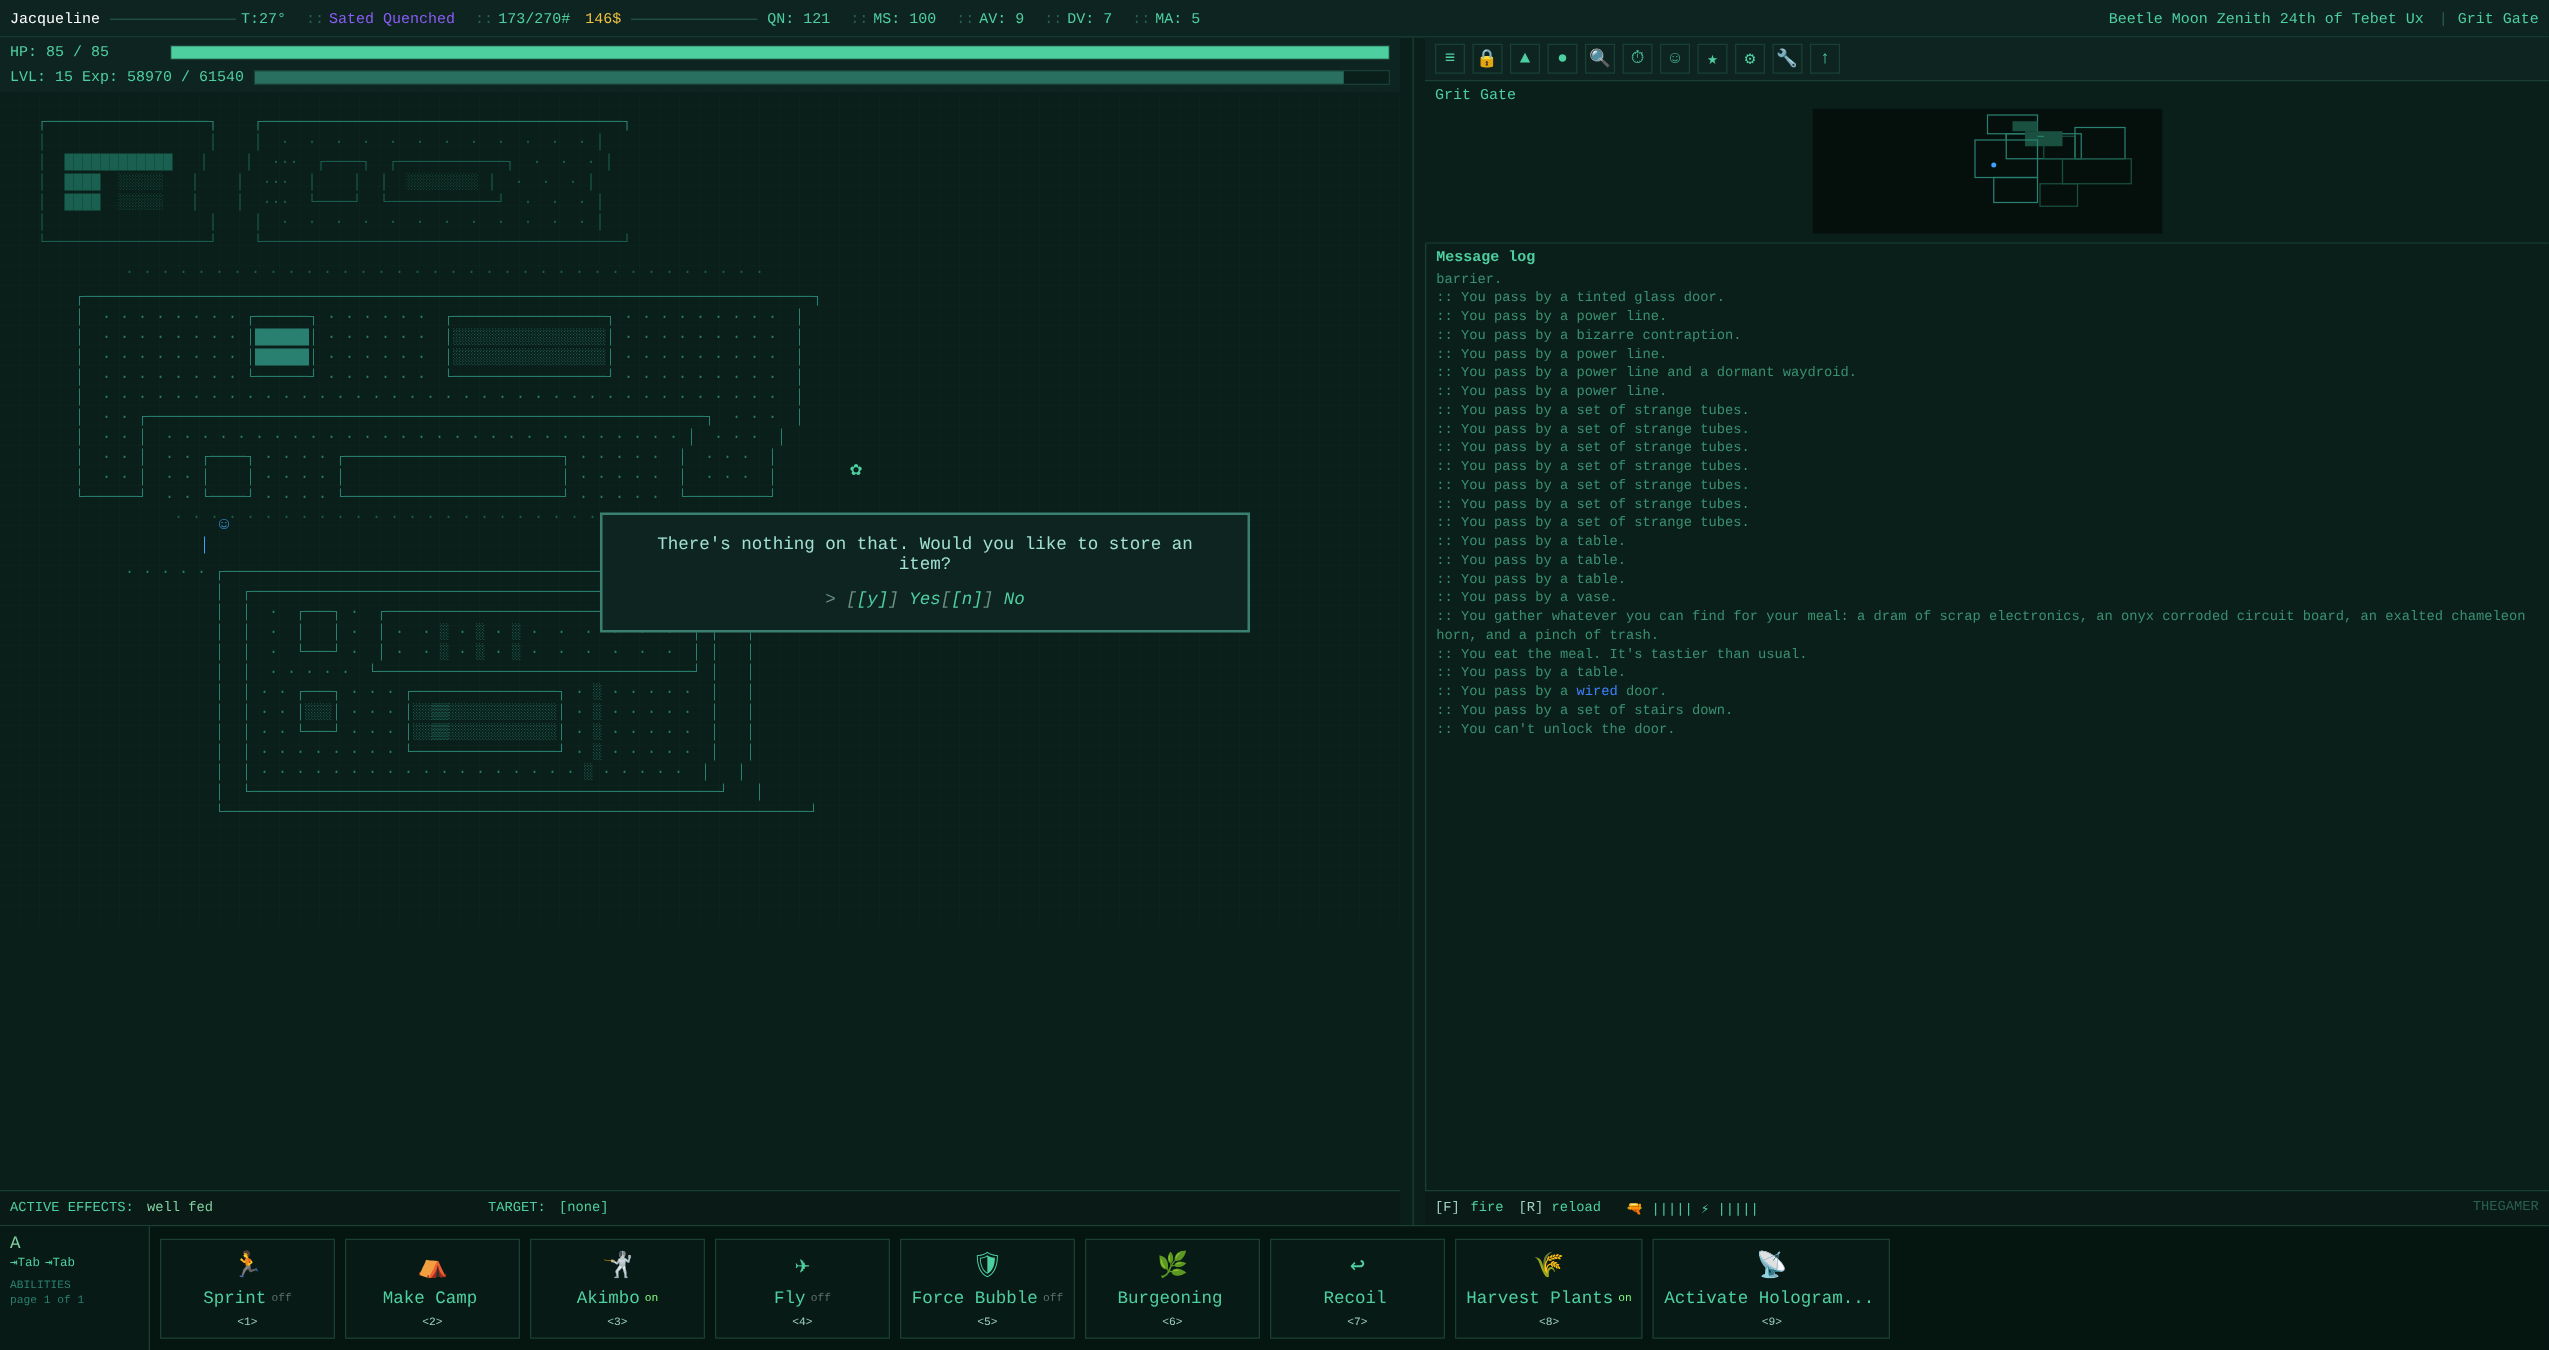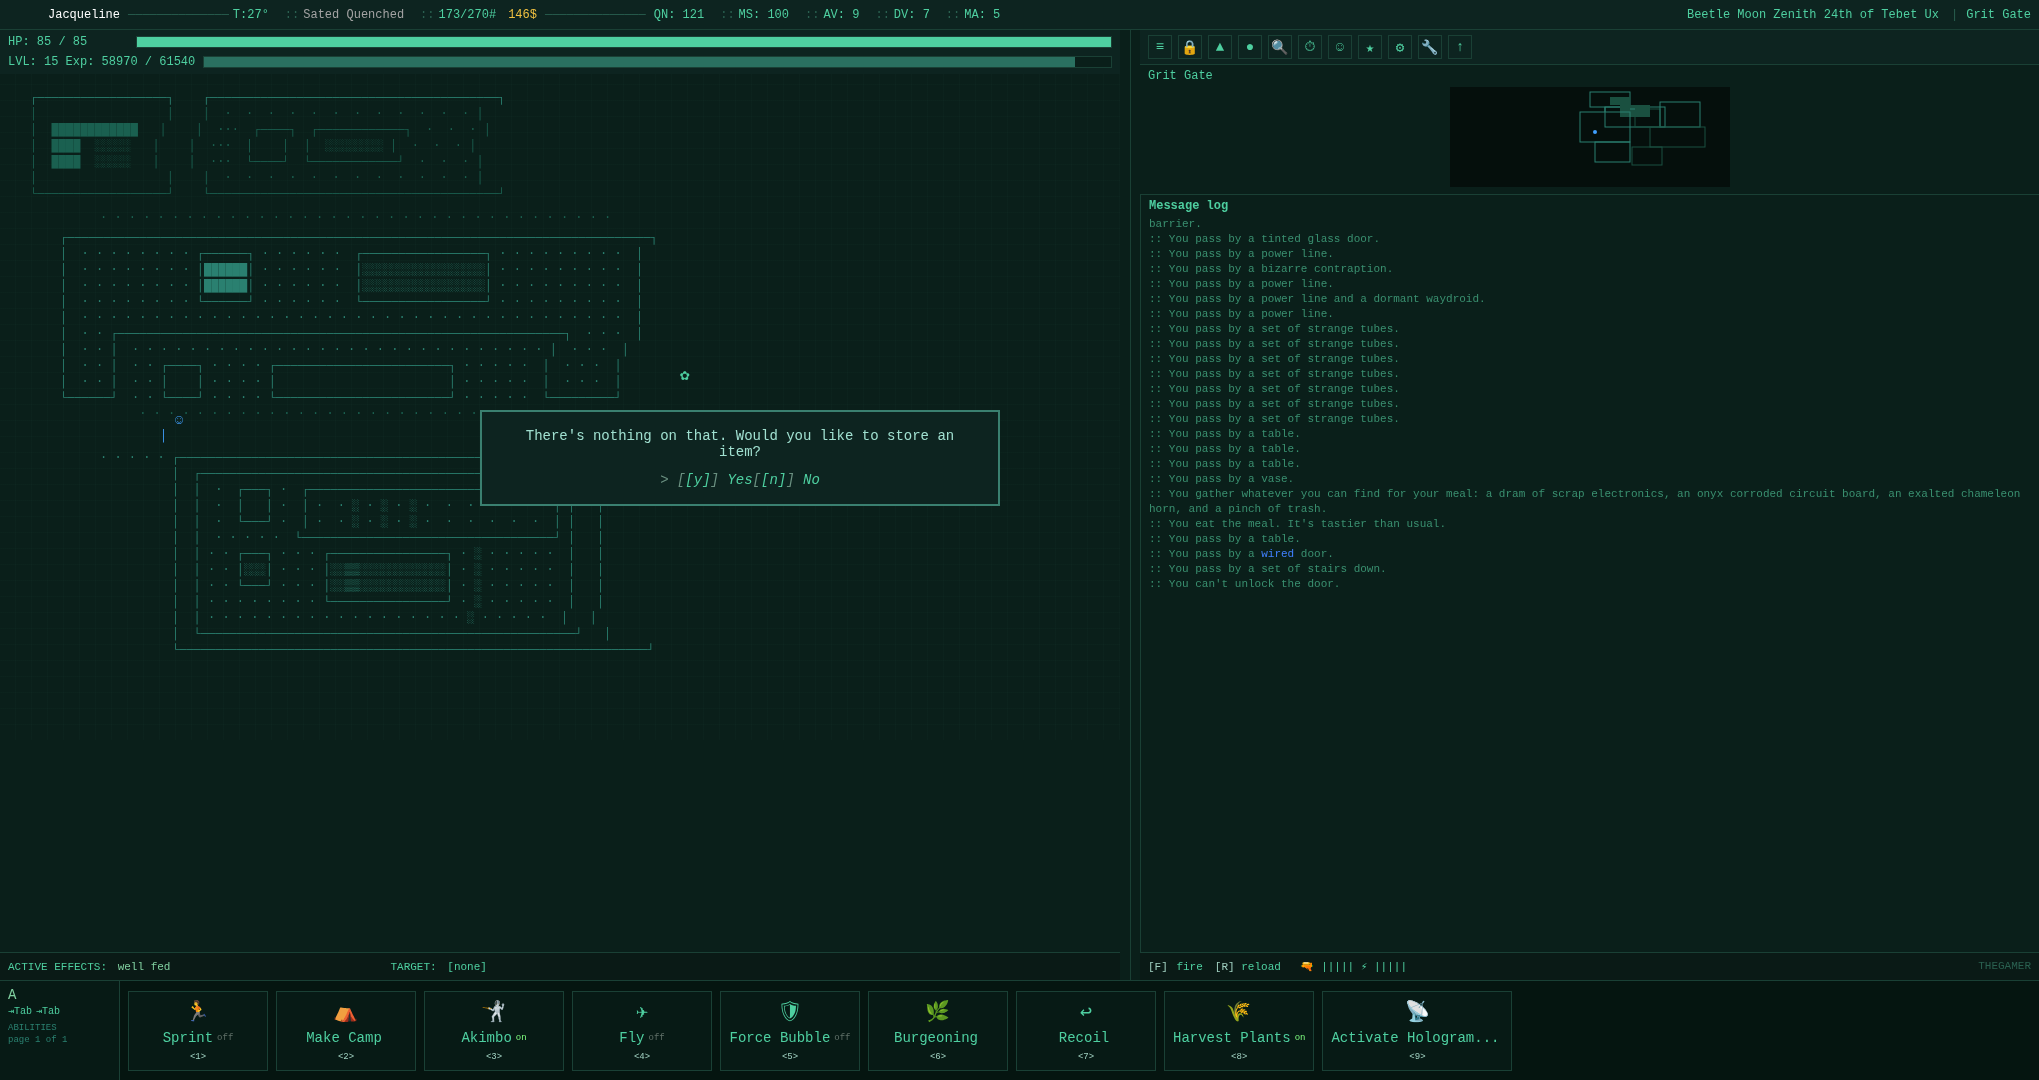--- a/index.html
+++ b/index.html
@@ -22,24 +22,24 @@
       height: 30px;
       background: #0d2420;
       display: flex;
       align-items: center;
       padding: 0 8px;
       font-size: 12px;
       color: #4ecfa0;
       border-bottom: 1px solid #1a4035;
       z-index: 10;
     }
-    #top-hud .char-name { color: #ffffff; margin-right: 8px; margin-left: 40px; }
+    #top-hud .char-name { color: #ffffff; margin-right: 8px; }
     #top-hud .stat-item { margin-right: 12px; color: #4ecfa0; }
     #top-hud .stat-sep { color: #2a6050; margin: 0 4px; }
-    #top-hud .stat-highlight { color: #a3a3a3; }
+    #top-hud .stat-highlight { color: #8b5cf6; }
     #top-hud .stat-gold { color: #f0c040; }
     #top-hud .location { margin-left: auto; color: #4ecfa0; }
 
     
     #status-bars {
       position: absolute;
       top: 30px;
       left: 0;
       width: 1120px;
       background: #0d2420;

